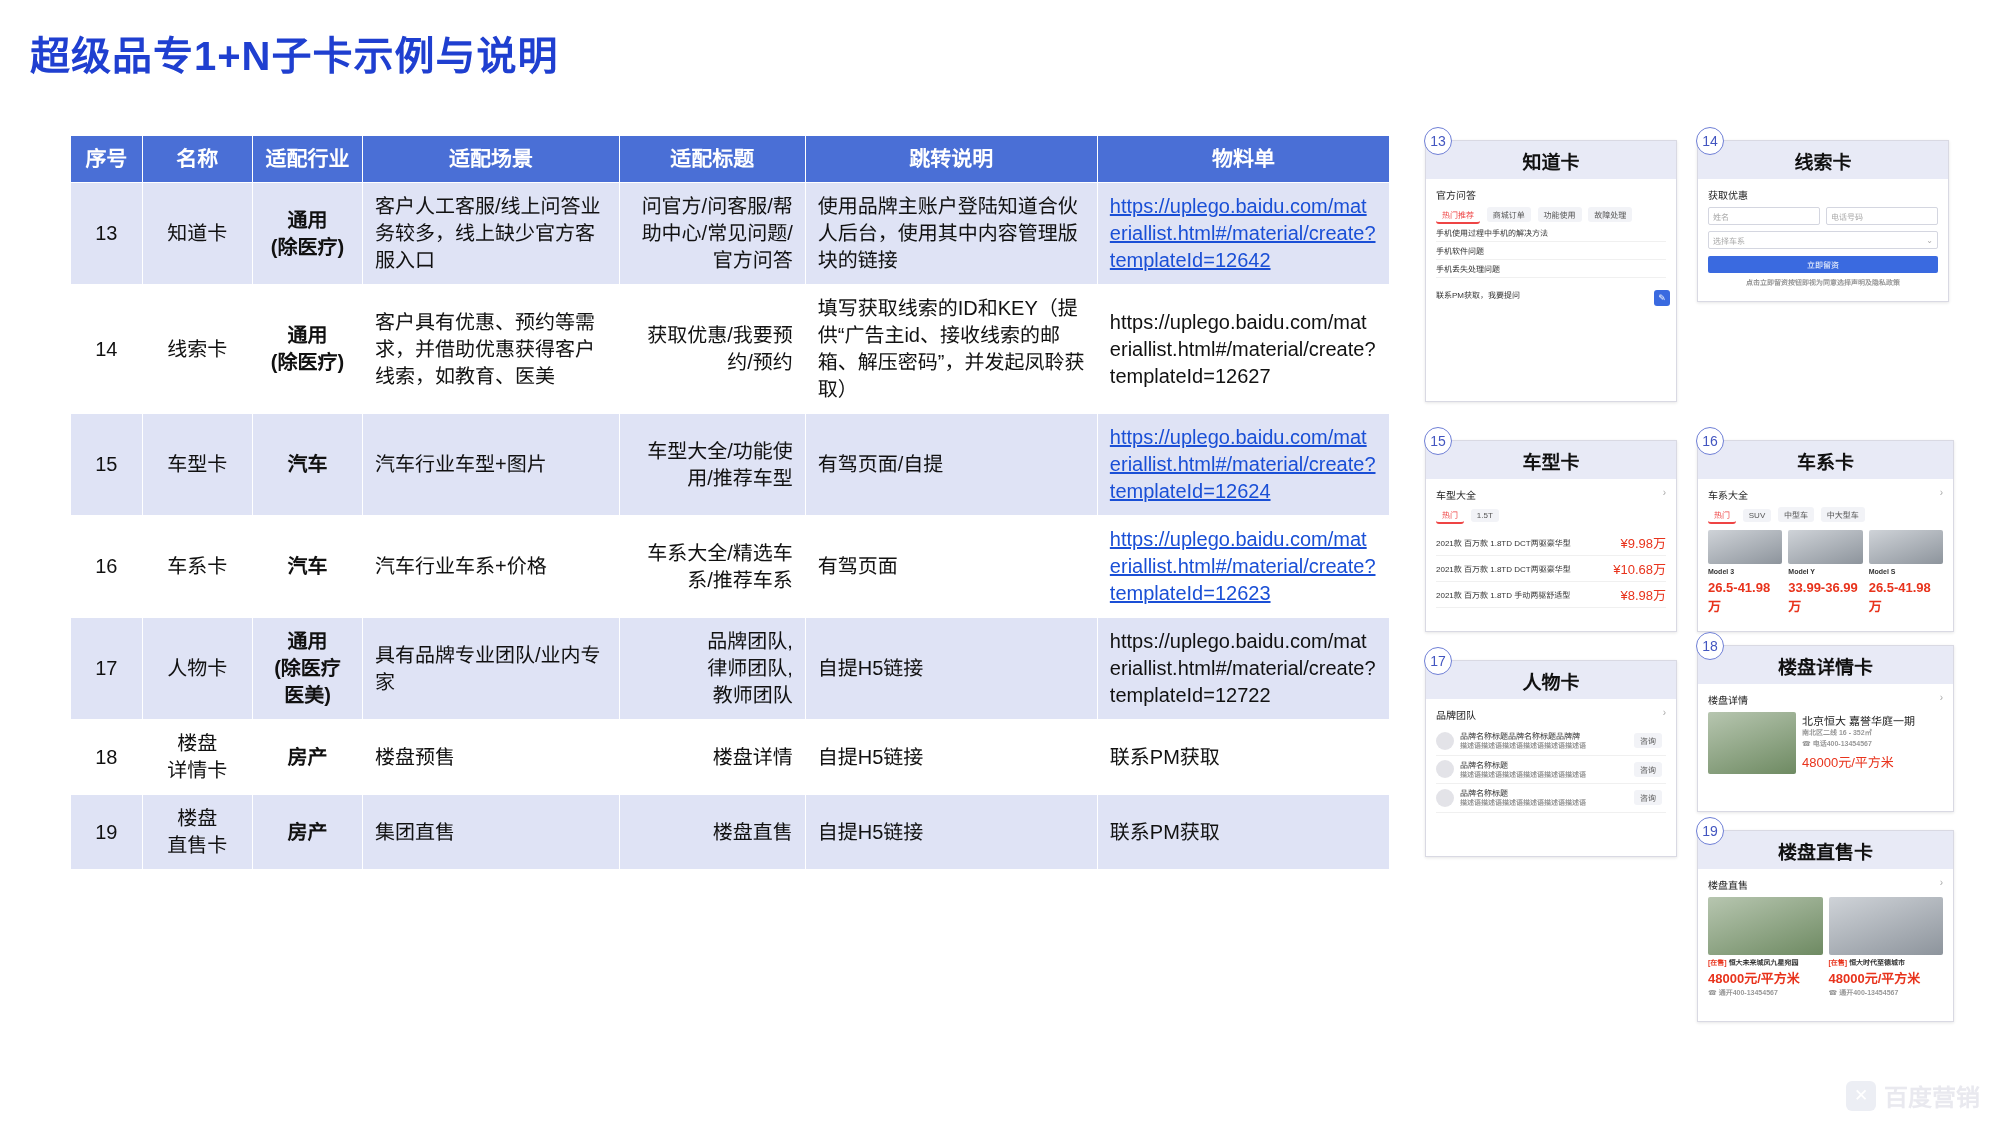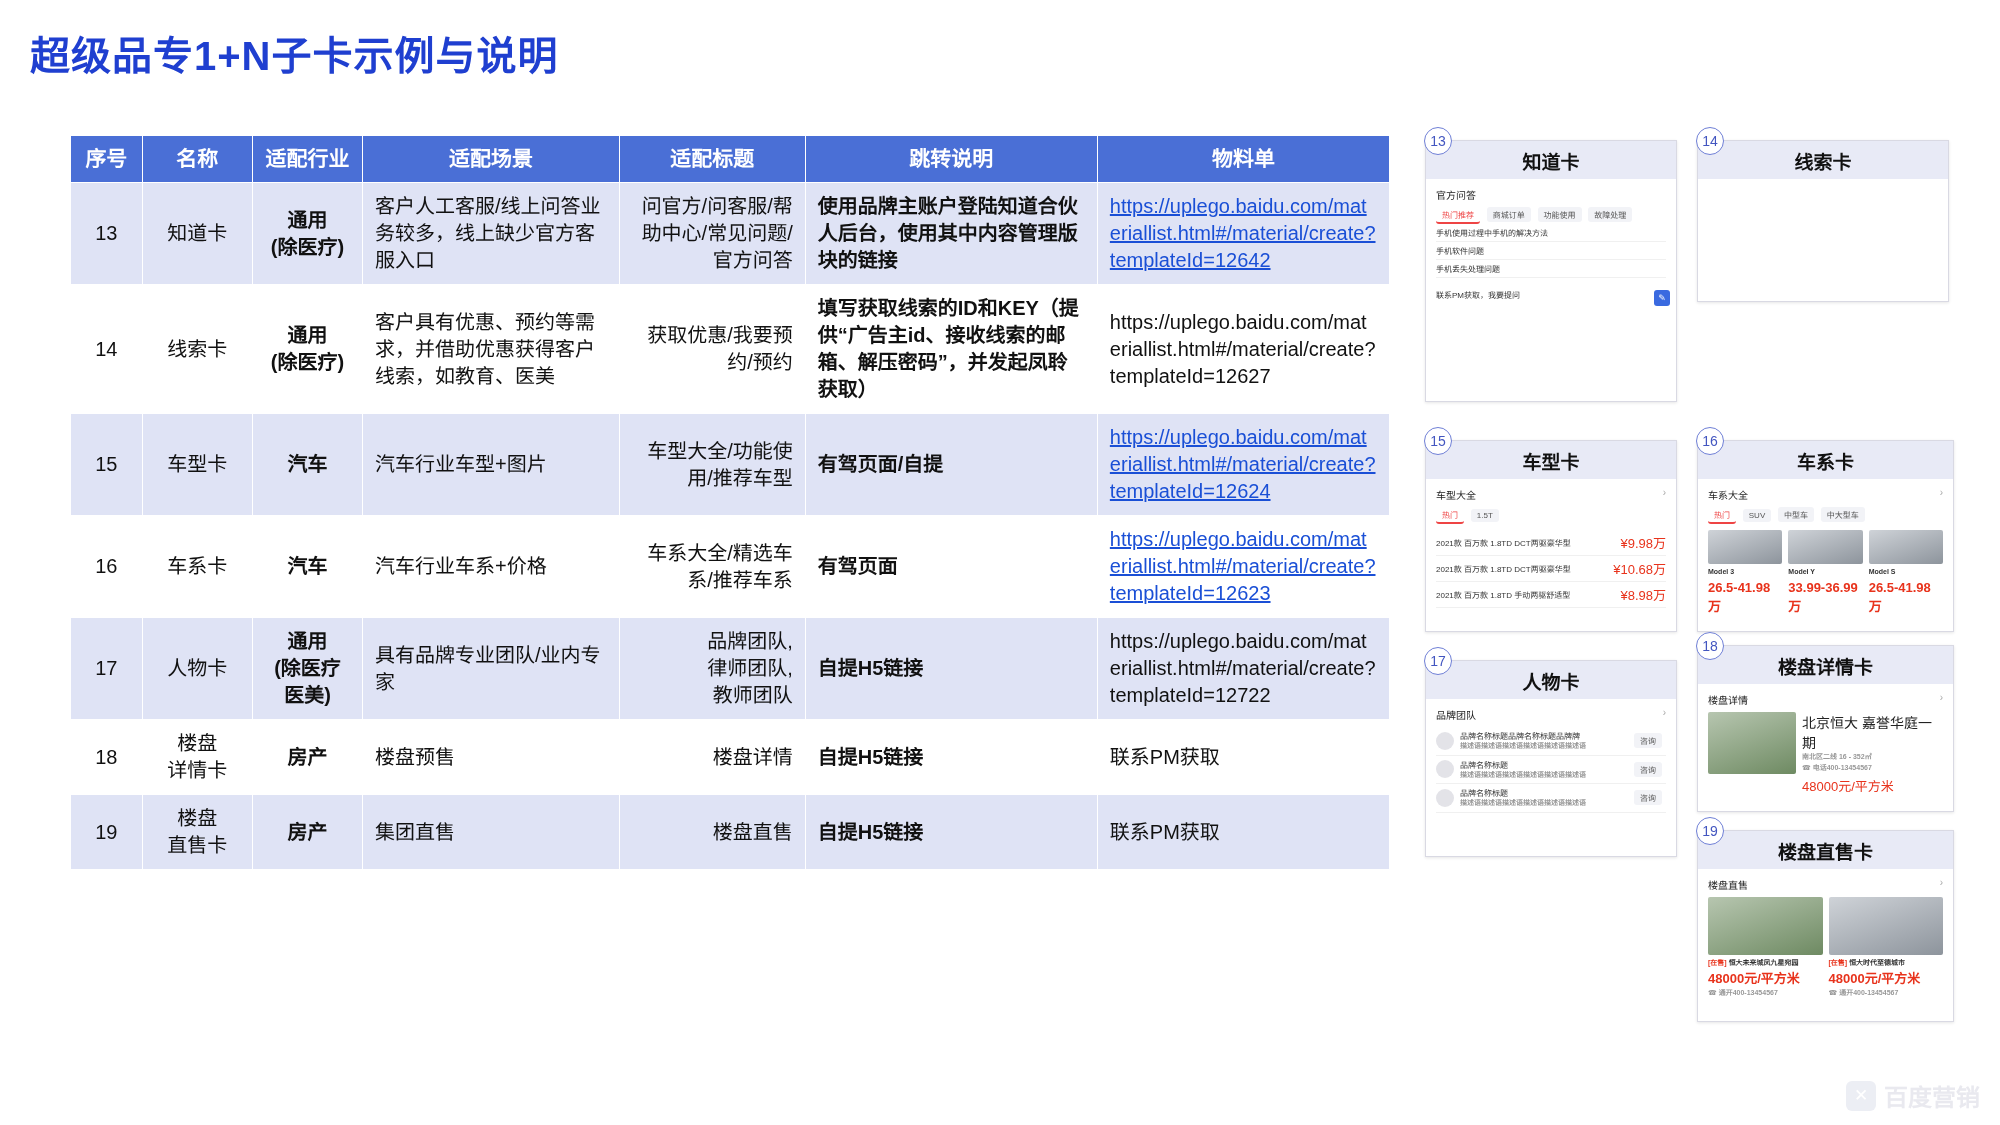--- a/index.html
+++ b/index.html
@@ -51,21 +51,21 @@
     vertical-align:middle;
     line-height:1.35;
   }
   tr.odd td{background:#dfe3f5;}
   tr.even td{background:#ffffff;}
   .c-idx{width:62px;text-align:center;}
   .c-name{width:100px;text-align:center;}
   .c-ind{width:100px;text-align:center;font-weight:bold;}
   .c-scene{width:245px;text-align:left;}
   .c-title{width:175px;text-align:center;}
-  .c-jump{width:280px;text-align:left;font-weight:bold;}
+  .c-jump{width:280px;text-align:left;}
   .c-mat{width:280px;text-align:left;}
   .link{color:#1a4fd6;text-decoration:underline;word-break:break-all;}
   .plain{color:#111;word-break:break-all;}
   .ctr{text-align:right;}
 
   
   .previews{
     position:absolute;
     left:1425px;top:140px;
     width:545px;
@@ -284,20 +284,33 @@
         <span class="qmark">✎</span>
       </div>
     </div>
   </div>
 
   <div class="card" style="left:272px;top:0px;width:250px;height:160px;">
     <div class="card-head">
       <span class="num-badge">14</span>
       <span class="ttl">线索卡</span>
     </div>
+    <div class="card-body">
+      <div class="sub-h">获取优惠</div>
+      <div style="display:flex;gap:6px;margin-bottom:6px">
+        <div class="mini-input" style="flex:1">姓名</div>
+        <div class="mini-input" style="flex:1">电话号码</div>
+      </div>
+      <div class="mini-input" style="justify-content:space-between;margin-bottom:7px">
+        <span>选择车系</span>
+        <span>⌄</span>
+      </div>
+      <div class="mini-btn">立即留资</div>
+      <div class="tiny" style="margin-top:5px;text-align:center">点击立即留资按钮即视为同意选择声明及隐私政策</div>
+    </div>
   </div>
 
   <div class="card" style="left:0px;top:300px;width:250px;height:190px;">
     <div class="card-head">
       <span class="num-badge">15</span>
       <span class="ttl">车型卡</span>
     </div>
     <div class="card-body">
       <div class="sub-h"><span>车型大全</span><span class="arw">›</span></div>
       <div style="margin:4px 0 6px">
@@ -389,21 +402,21 @@
   <div class="card" style="left:272px;top:505px;width:255px;height:165px;">
     <div class="card-head">
       <span class="num-badge">18</span>
       <span class="ttl">楼盘详情卡</span>
     </div>
     <div class="card-body">
       <div class="sub-h"><span>楼盘详情</span><span class="arw">›</span></div>
       <div style="display:flex;gap:6px">
         <div class="ph2" style="width:88px;height:62px"></div>
         <div style="flex:1">
-          <div style="font-size:14px;color:#222">北京恒大 嘉誉华庭一期</div>
+          <div style="font-size:11px;color:#222">北京恒大 嘉誉华庭一期</div>
           <div class="tiny">南北区二线 16 - 352㎡</div>
           <div class="tiny">☎ <span>电话400-13454567</span></div>
           <div class="price" style="margin-top:3px">48000元/平方米</div>
         </div>
       </div>
     </div>
   </div>
 
   <div class="card" style="left:272px;top:690px;width:255px;height:190px;">
     <div class="card-head">

